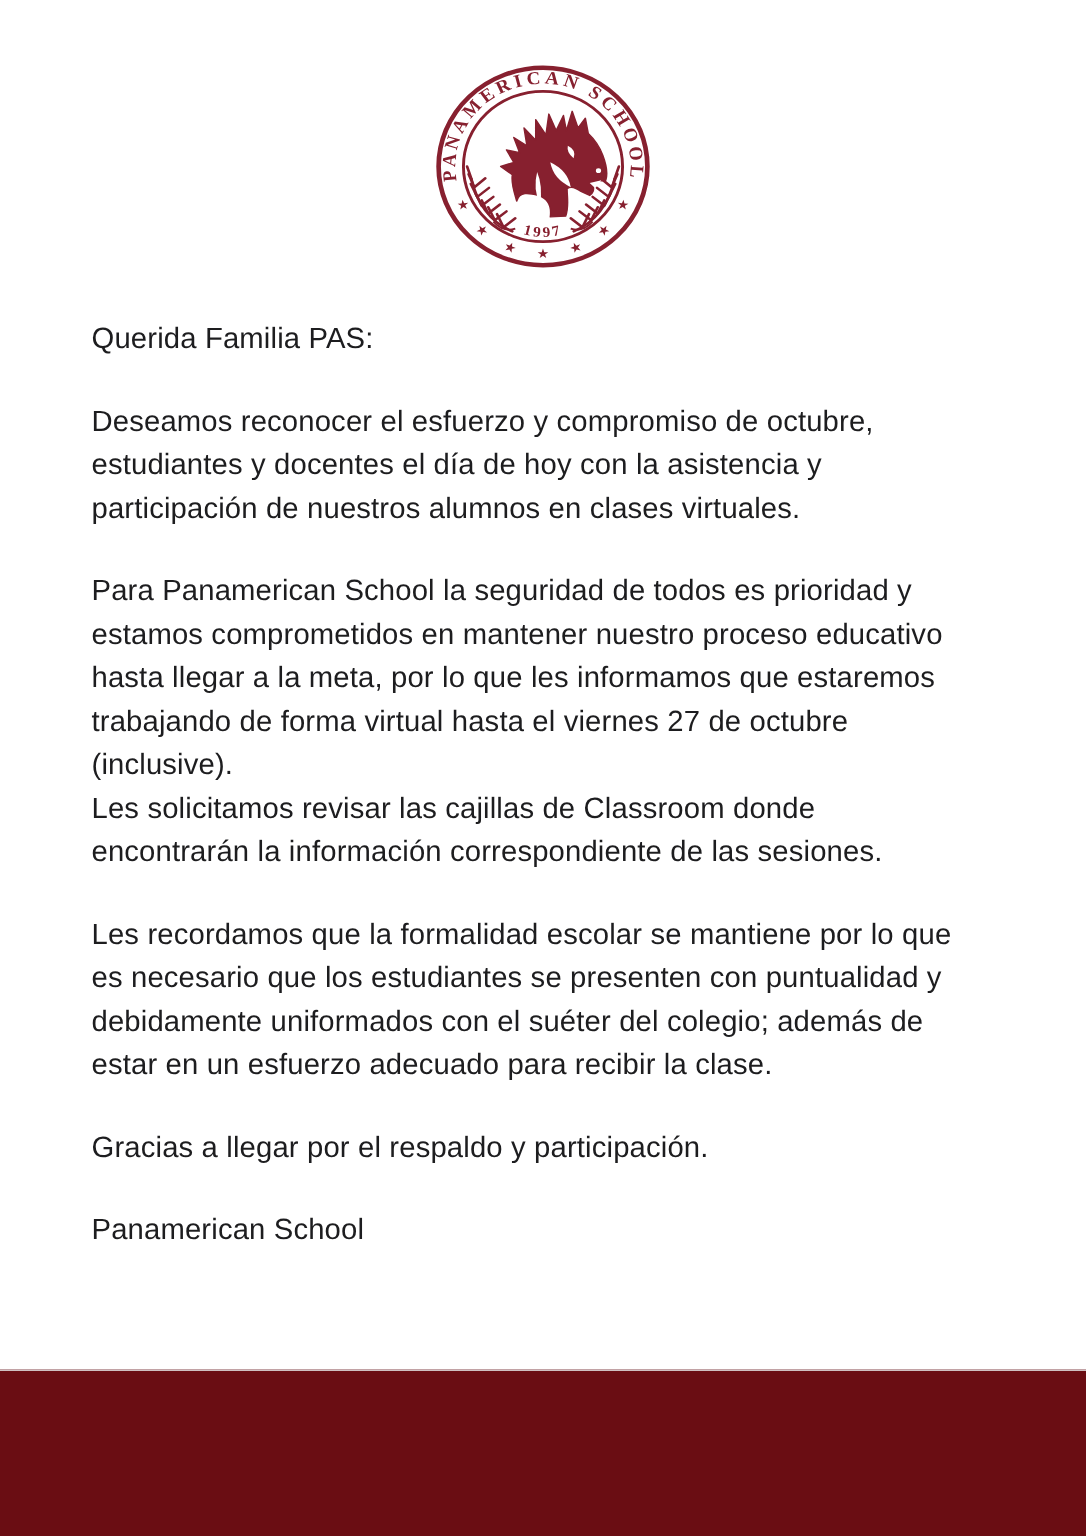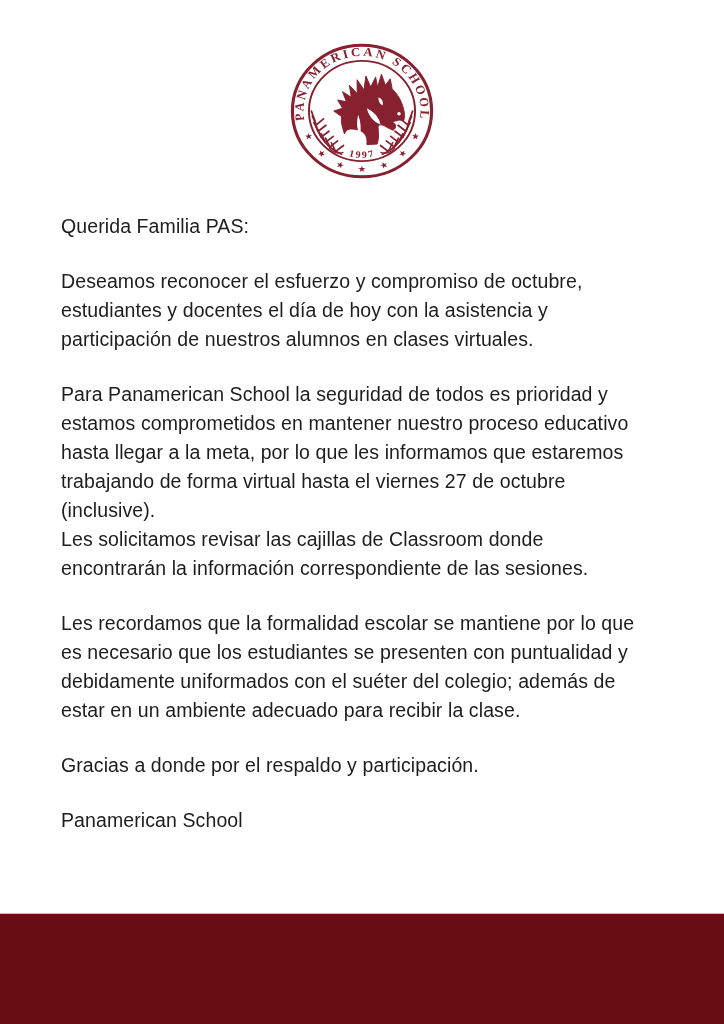--- a/index.html
+++ b/index.html
@@ -136,20 +136,20 @@
     <p class="para">Para Panamerican School la seguridad de todos es prioridad y
 estamos comprometidos en mantener nuestro proceso educativo
 hasta llegar a la meta, por lo que les informamos que estaremos
 trabajando de forma virtual hasta el viernes 27 de octubre
 (inclusive).
 Les solicitamos revisar las cajillas de Classroom donde
 encontrarán la información correspondiente de las sesiones.</p>
     <p class="para">Les recordamos que la formalidad escolar se mantiene por lo que
 es necesario que los estudiantes se presenten con puntualidad y
 debidamente uniformados con el suéter del colegio; además de
-estar en un ambiente adecuado para recibir la clase.</p>
-    <p class="para">Gracias a donde por el respaldo y participación.</p>
+estar en un esfuerzo adecuado para recibir la clase.</p>
+    <p class="para">Gracias a llegar por el respaldo y participación.</p>
     <p class="para">Panamerican School</p>
   </div>
 
   <div class="footer-bar"></div>
 
 </div>
 
 </body></html>

